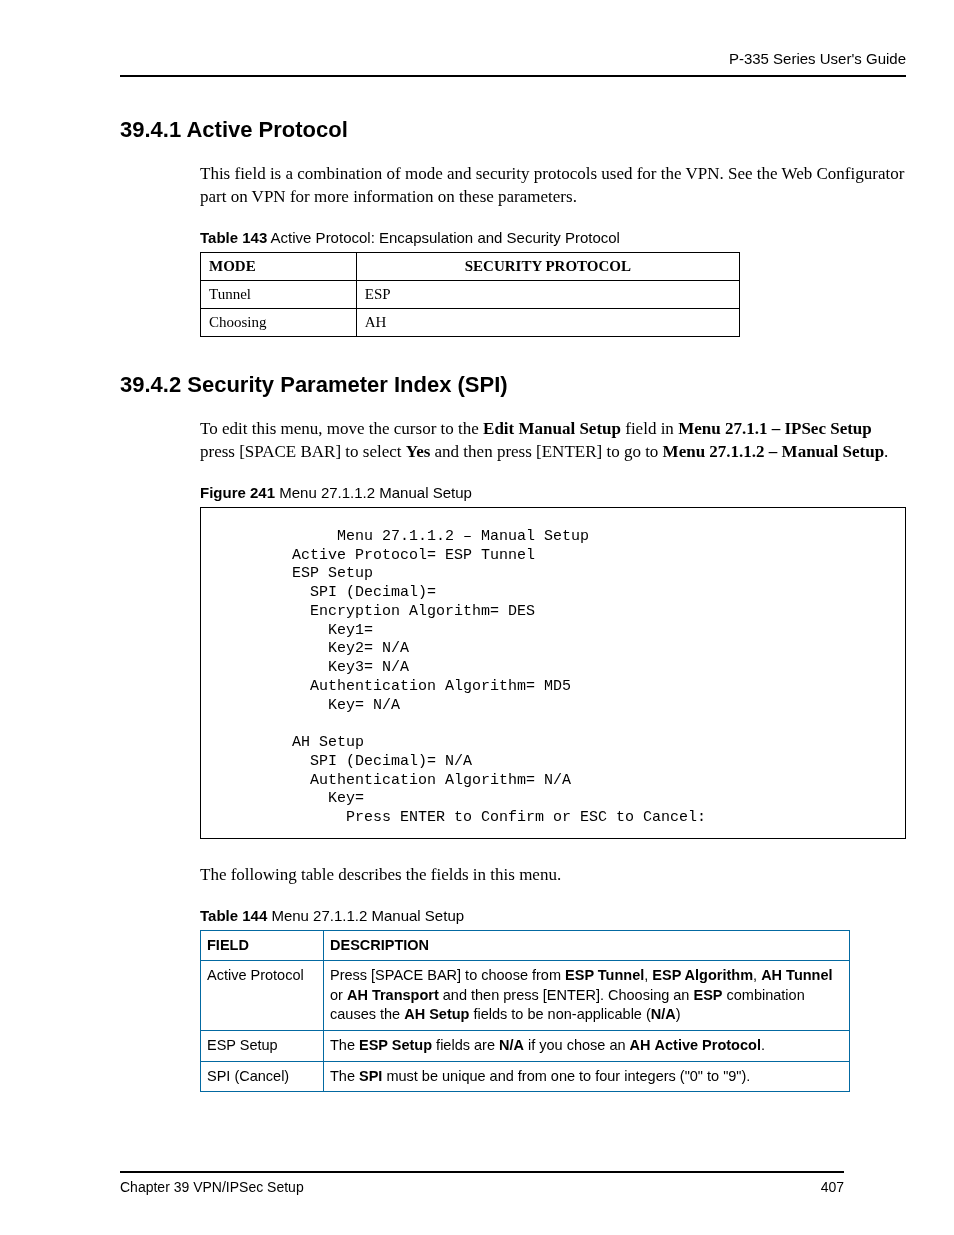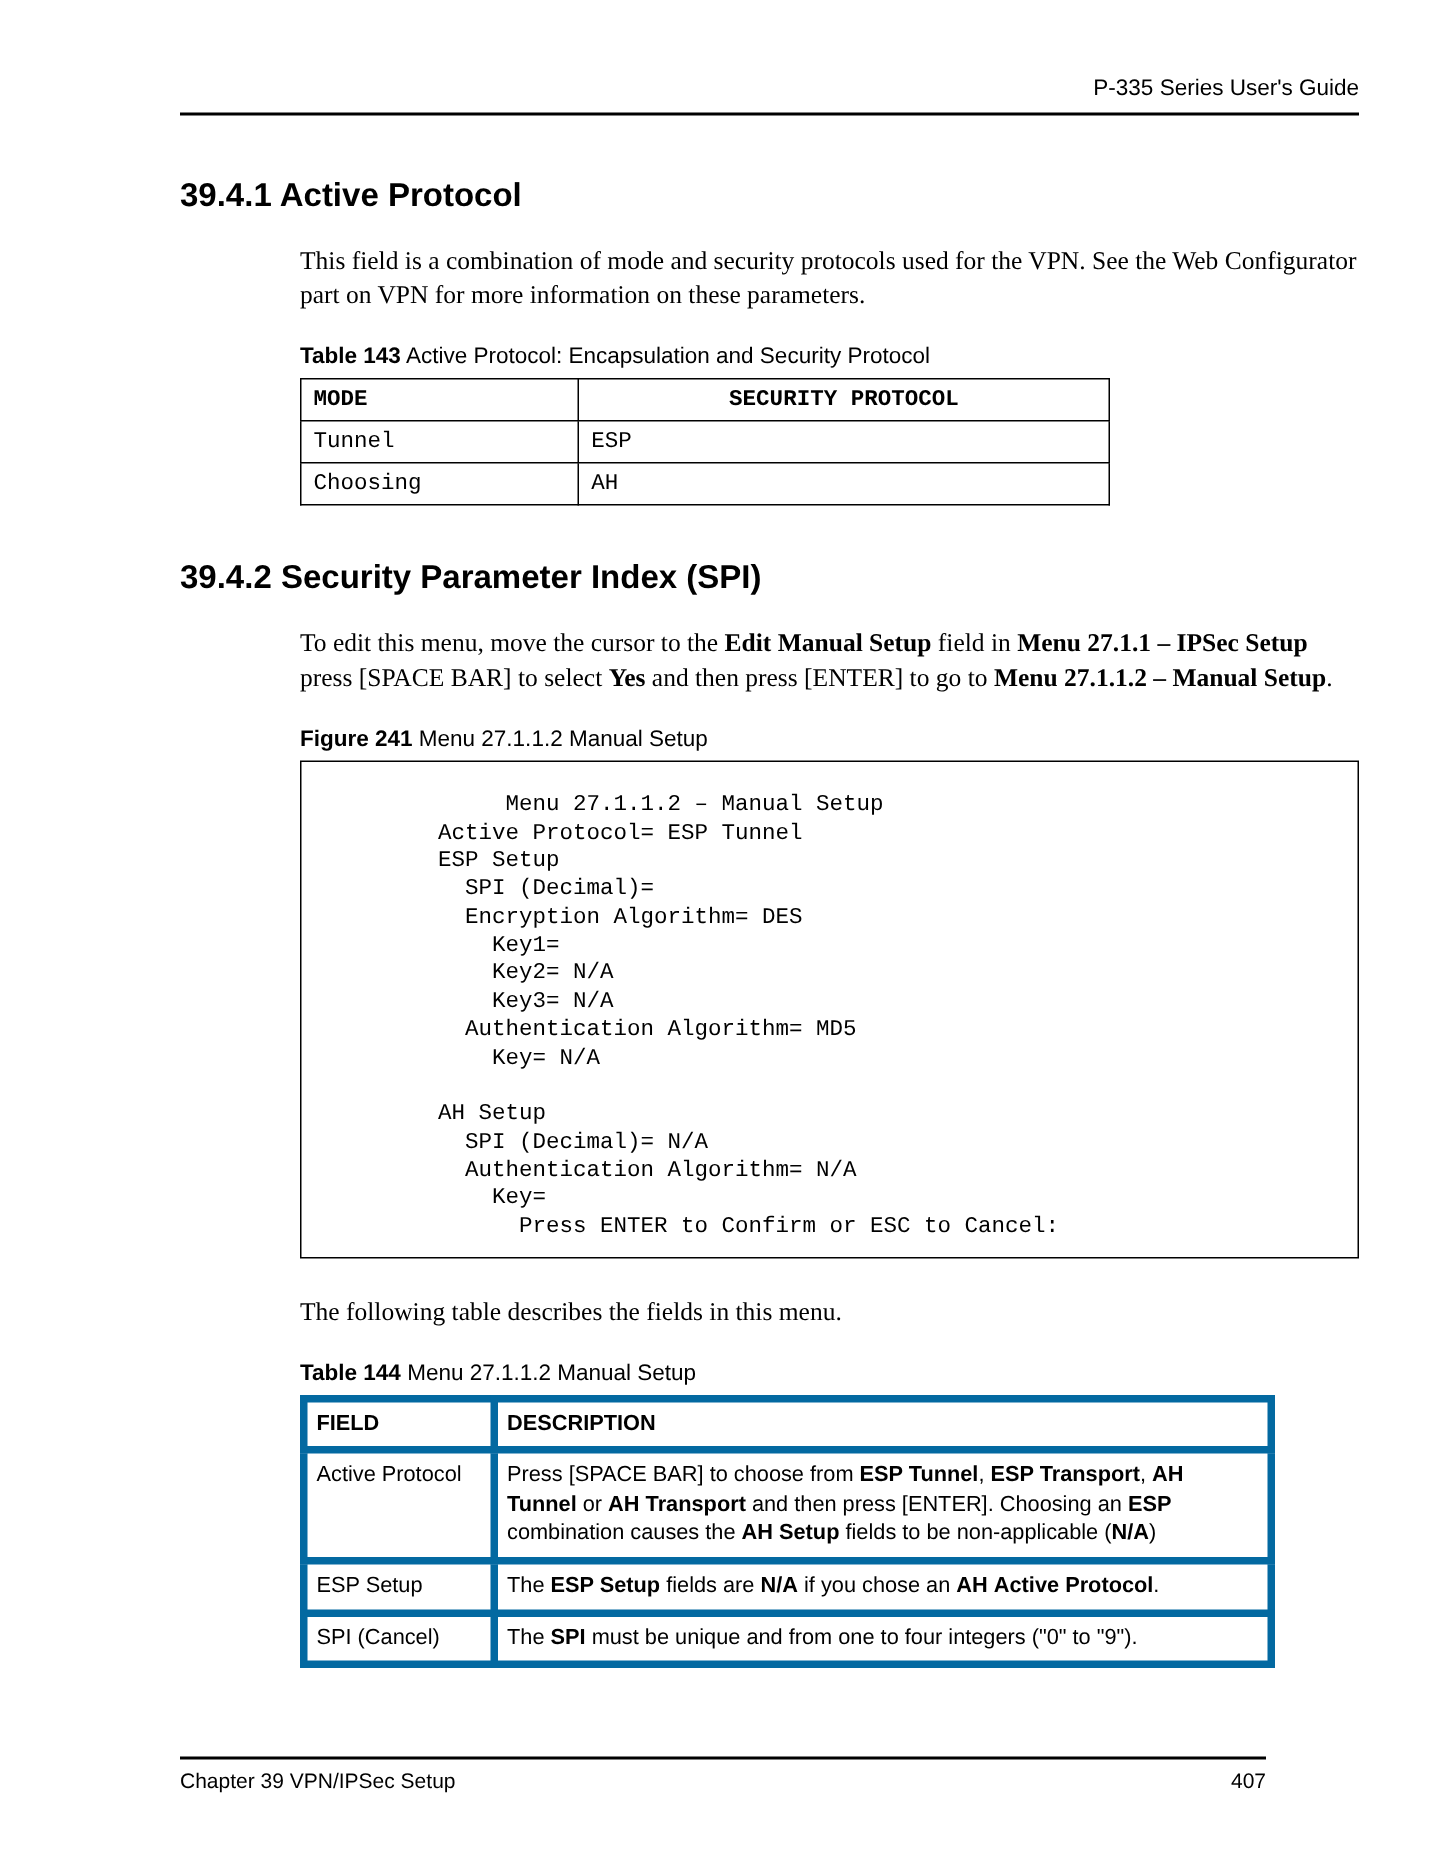--- a/index.html
+++ b/index.html
@@ -41,21 +41,21 @@
     font-family: Arial, Helvetica, sans-serif;
     font-size: 15px;
     margin: 0 0 6px 0;
     padding-left: 80px;
   }
   .table-caption b { font-weight: bold; }
   .proto-table {
     margin-left: 80px;
     border-collapse: collapse;
     width: 540px;
-    font-family: Liberation Mono, monospace;
+    font-family: Liberation Serif, serif;
     font-size: 15px;
     margin-bottom: 35px;
   }
   .proto-table th, .proto-table td {
     border: 1px solid #000;
     padding: 5px 8px;
     text-align: left;
   }
   .proto-table th {
     font-weight: bold;
@@ -72,21 +72,21 @@
     margin-bottom: 25px;
   }
   .desc-table {
     margin-left: 80px;
     border-collapse: collapse;
     width: 650px;
     font-family: Arial, Helvetica, sans-serif;
     font-size: 14.5px;
   }
   .desc-table th, .desc-table td {
-    border: 5px solid #0369a1;
+    border: 1px solid #0369a1;
     padding: 5px 6px;
     text-align: left;
     vertical-align: top;
     line-height: 1.35;
   }
   .desc-table th {
     font-weight: bold;
   }
   .footer-area {
     position: absolute;
@@ -171,21 +171,21 @@
 
   <table class="desc-table">
     <tbody>
         <tr>
       <th style="width:110px">FIELD</th>
       <th>DESCRIPTION</th>
     </tr>
     <tr>
       <td>Active Protocol</td>
       <td>
-        <span>Press [SPACE BAR] to choose from </span><b>ESP Tunnel</b><span>, </span><b>ESP Transport</b><span>, </span><b>AH Tunnel</b><span> or </span><b>AH Transport</b><span> and then press [ENTER]. Choosing an </span><b>ESP</b><span> combination causes the </span><b>AH Setup</b><span> fields to be non-applicable (</span><b>N/A</b><span>)</span>
+        <span>Press [SPACE BAR] to choose from </span><b>ESP Tunnel</b><span>, </span><b>ESP Algorithm</b><span>, </span><b>AH Tunnel</b><span> or </span><b>AH Transport</b><span> and then press [ENTER]. Choosing an </span><b>ESP</b><span> combination causes the </span><b>AH Setup</b><span> fields to be non-applicable (</span><b>N/A</b><span>)</span>
       </td>
     </tr>
     <tr>
       <td>ESP Setup</td>
       <td>
         <span>The </span><b>ESP Setup</b><span> fields are </span><b>N/A</b><span> if you chose an </span><b>AH</b><span> </span><b>Active Protocol</b><span>.</span>
       </td>
     </tr>
     <tr>
       <td>SPI (Cancel)</td>

